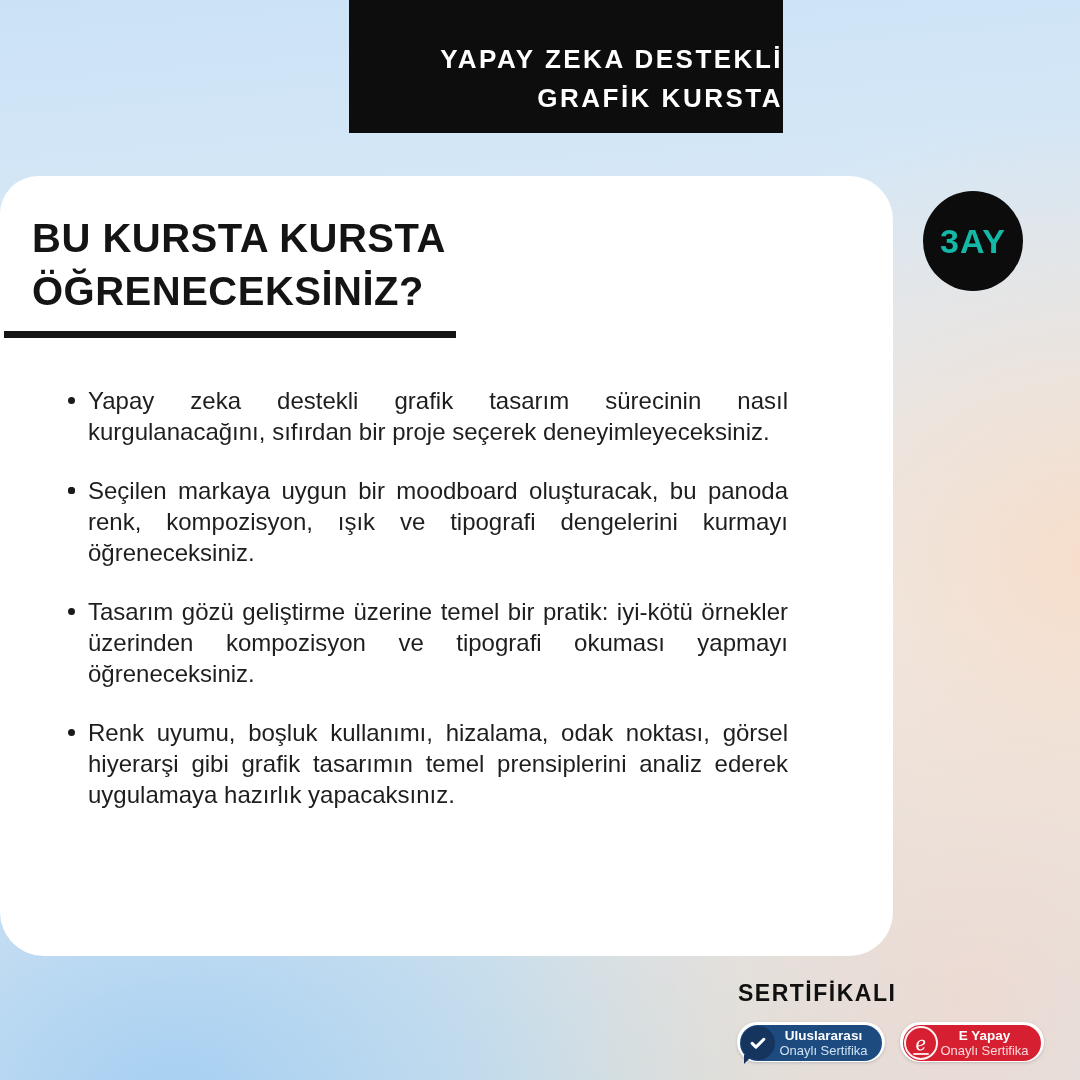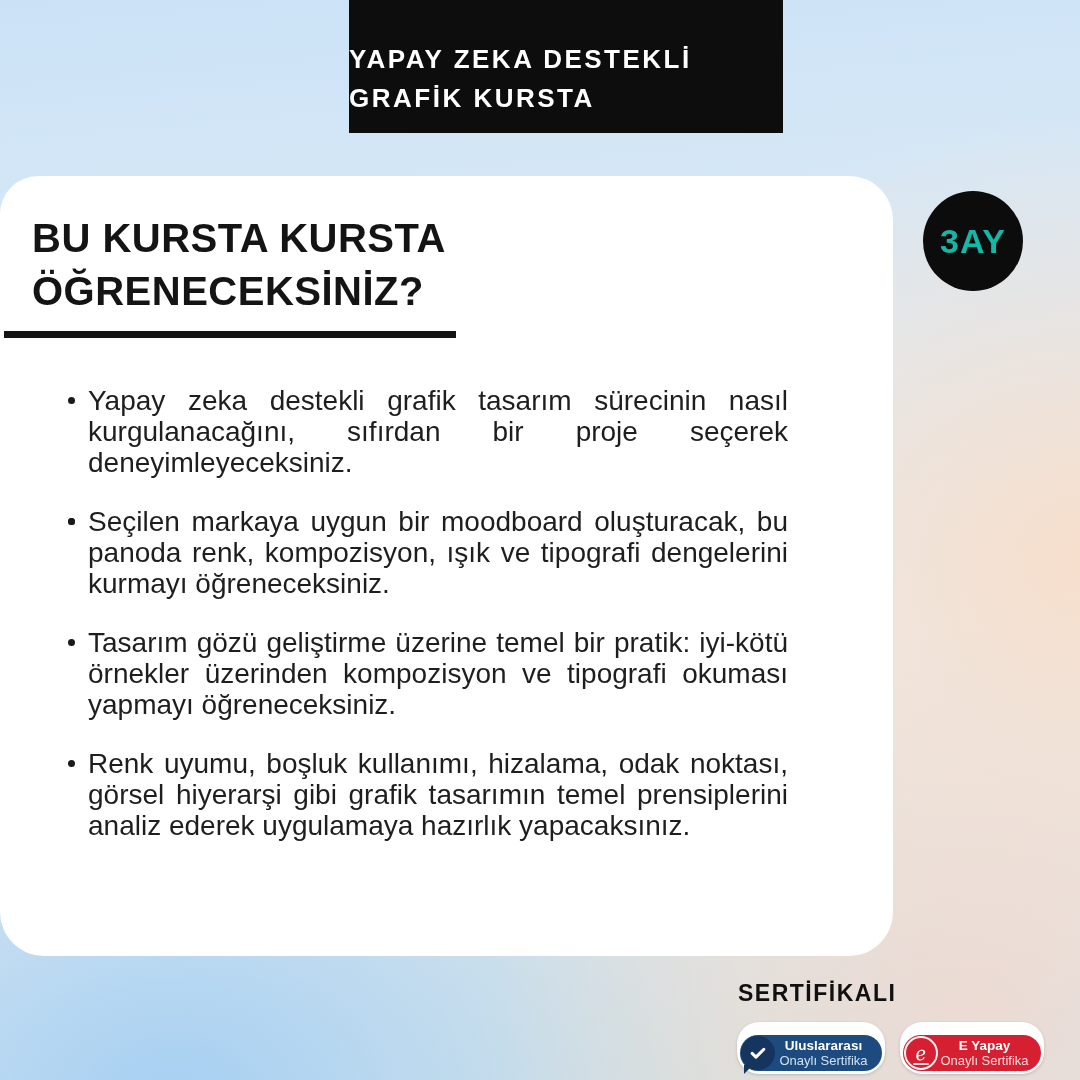--- a/index.html
+++ b/index.html
@@ -17,21 +17,21 @@
       radial-gradient(55% 40% at 68% 102%, rgba(215,226,217,0.75) 0%, rgba(215,226,217,0) 100%),
       linear-gradient(175deg, #cbe2f6 0%, #dcebf7 35%, #e9eef2 60%, #dde8f1 100%);
   }
 
   
   .header-block {
     position: absolute;
     left: 349px; top: 0; width: 434px; height: 133px;
     background: #0d0d0d;
     color: #ffffff;
-    text-align: left;
+    text-align: right;
     padding-top: 40px;
     font-weight: bold;
     font-size: 26px;
     line-height: 39px;
     letter-spacing: 2.5px;
   }
 
   
   .card {
     position: absolute;
@@ -59,21 +59,21 @@
 
   .bullet-list {
     position: absolute;
     left: 66px; top: 209px; width: 722px;
     list-style: none;
   }
   .bullet-list li {
     position: relative;
     padding-left: 22px;
     margin-bottom: 28px;
-    font-size: 28px;
+    font-size: 24px;
     line-height: 31px;
     color: #1e1e1e;
     text-align: justify;
   }
   .bullet-list .dot {
     position: absolute;
     left: 2px; top: 12px;
     width: 7px; height: 7px;
     border-radius: 50%;
     background: #1a1a1a;
@@ -108,23 +108,23 @@
     position: absolute;
     left: 737px; top: 1022px;
     display: flex;
     gap: 15px;
   }
 
   .cert-badge {
     background: #ffffff;
     border-radius: 22px;
     padding: 3px;
-    height: 52px;
+    height: 40px;
     display: flex;
-    align-items: flex-end;
+    align-items: flex-start;
     box-shadow: 0 1px 3px rgba(60,80,100,0.25);
   }
   .cert-badge .inner {
     display: flex;
     align-items: center;
     height: 36px;
     border-radius: 19px;
     padding: 0 10px 0 1px;
   }
   .cert-badge.blue { width: 148px; }

